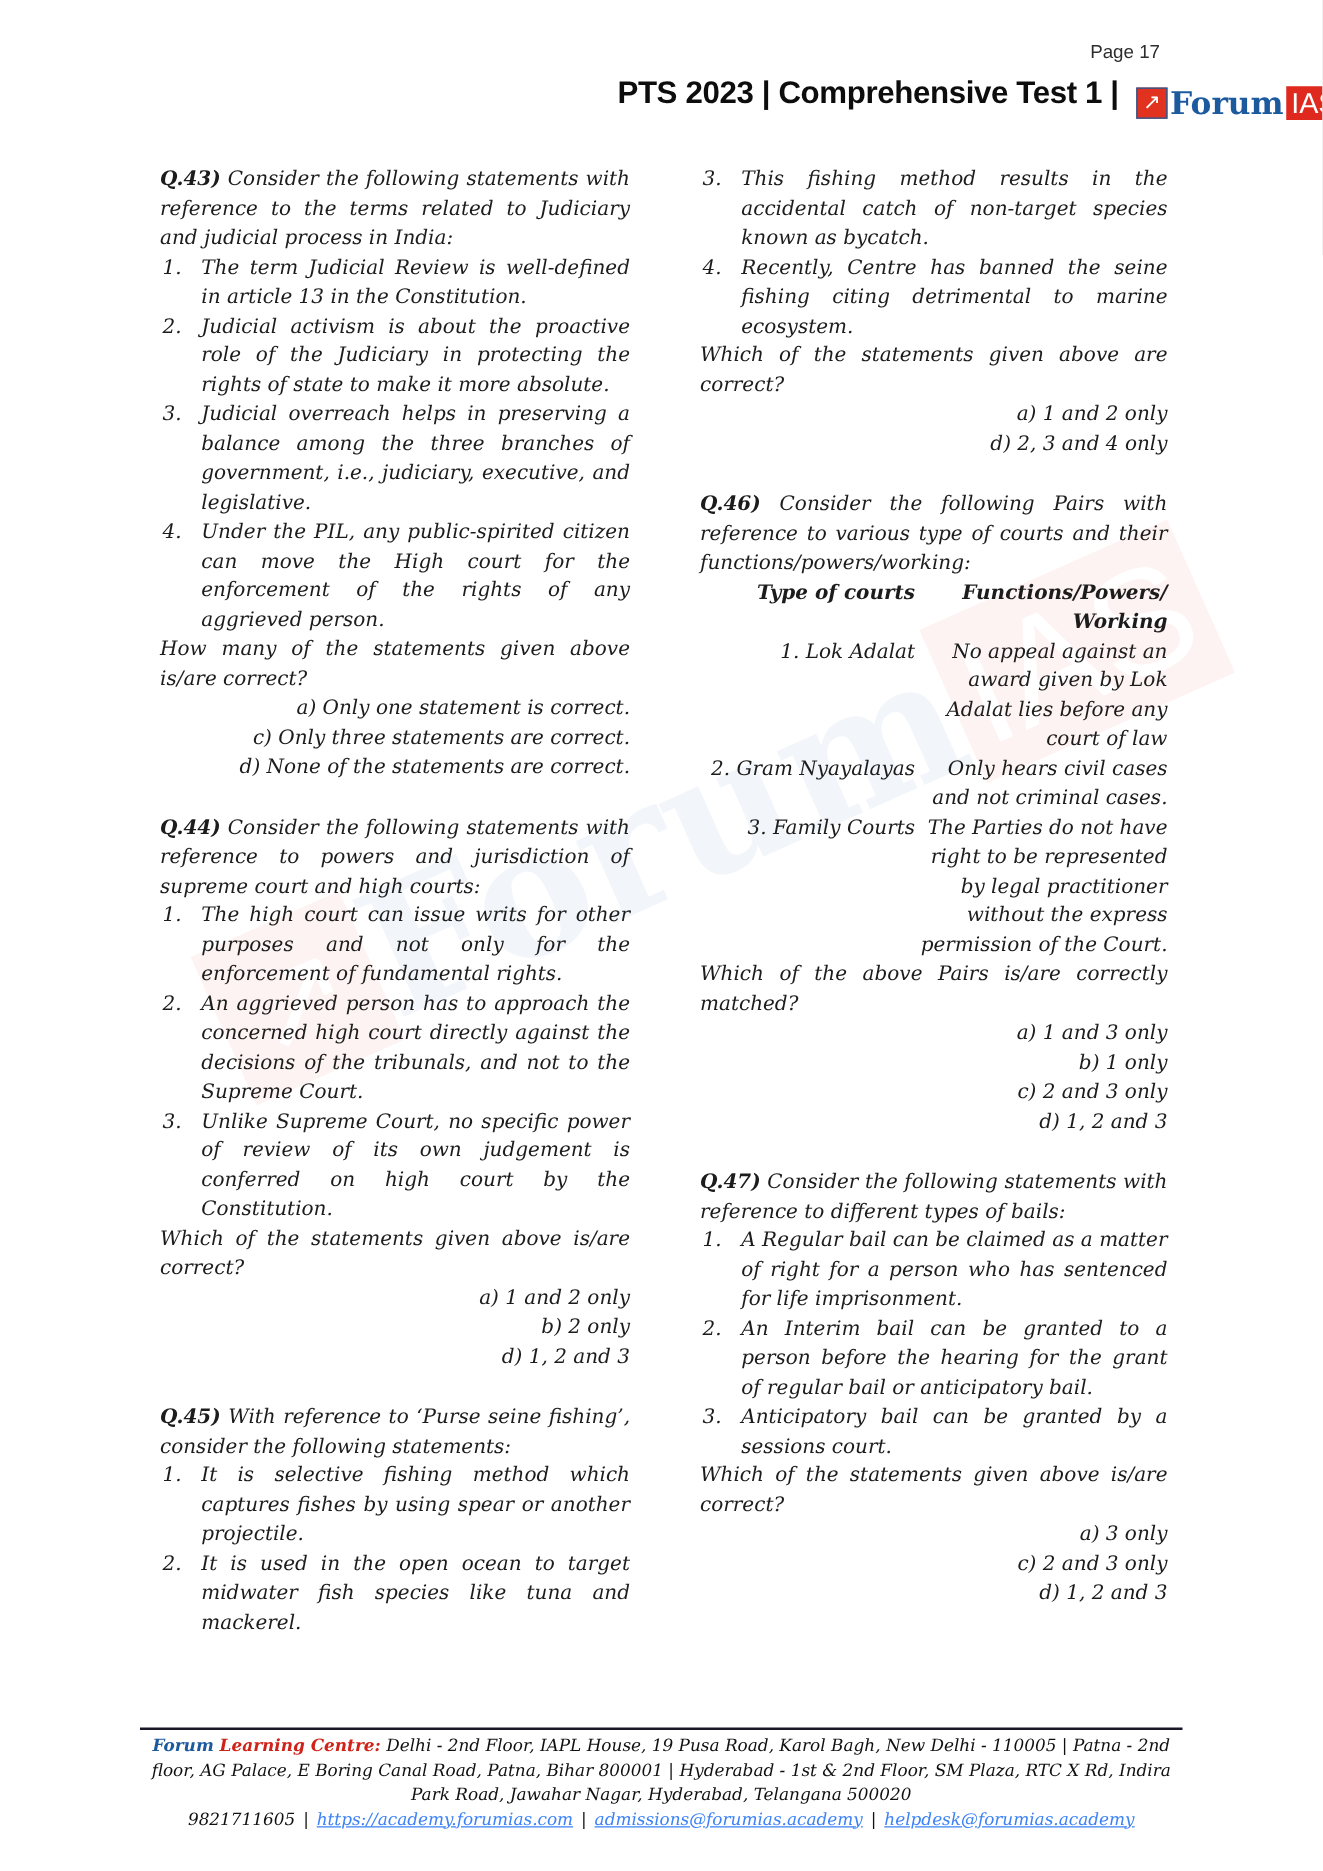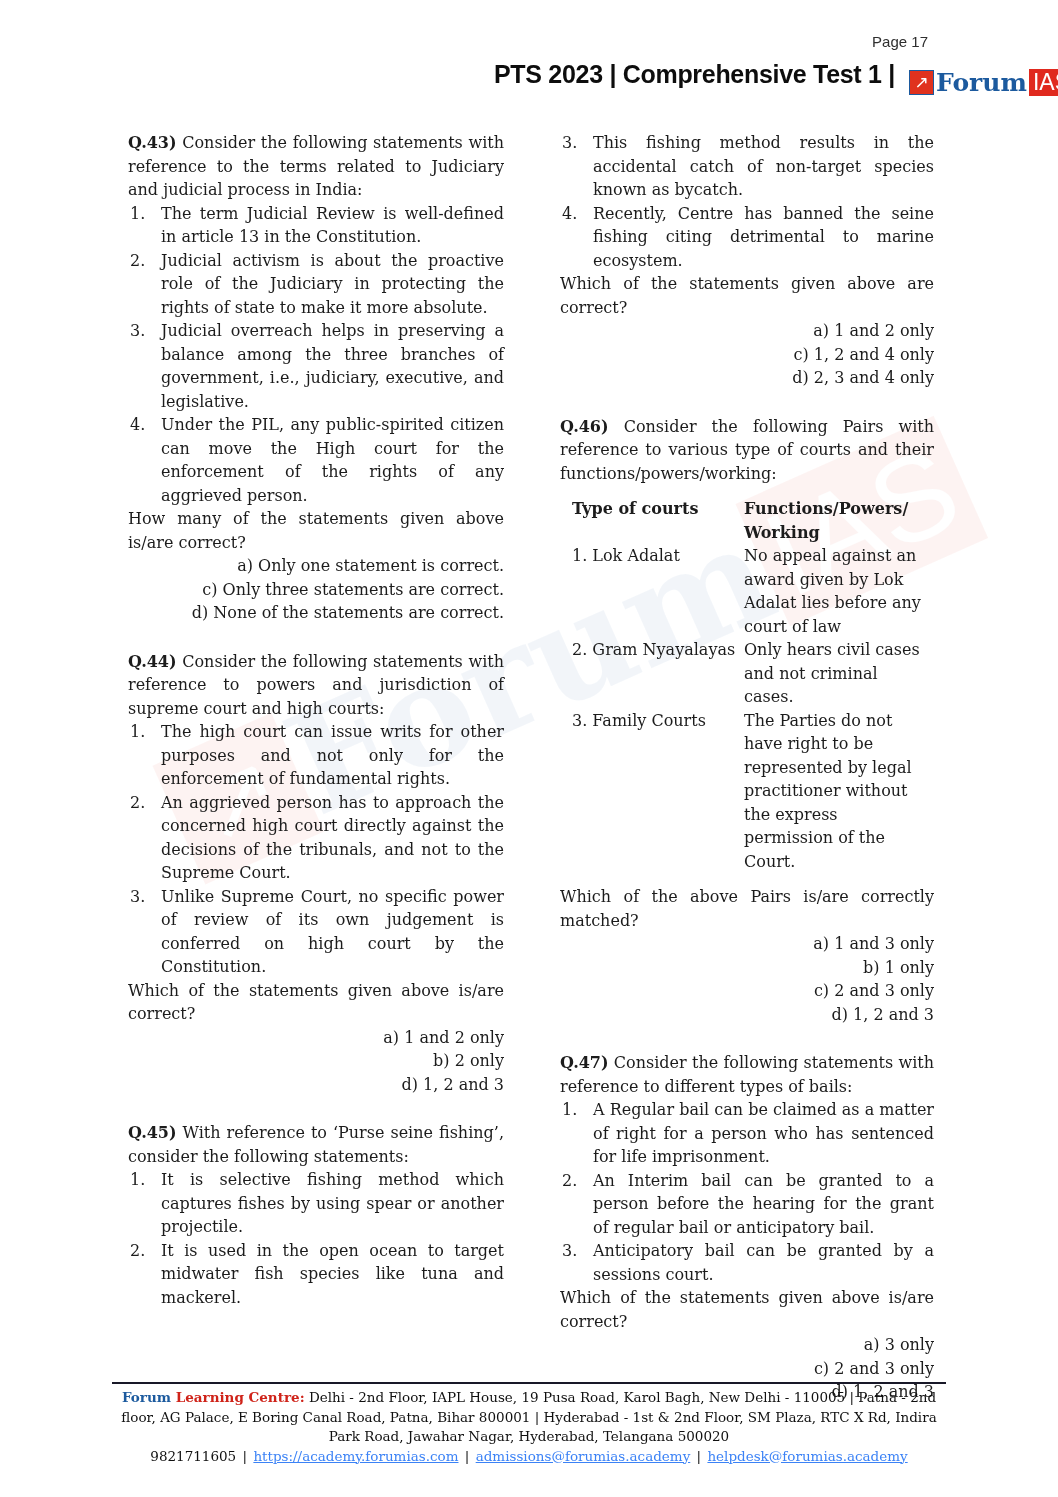--- a/index.html
+++ b/index.html
@@ -20,35 +20,35 @@
   .logo-arrow-box{display:inline-flex;width:23px;height:23px;background:#e0321e;border:1px solid #1c5a9e;
                   align-items:center;justify-content:center;margin-right:2px;}
   .logo-arrow{color:#ffffff;font-size:17px;line-height:1;font-family:"DejaVu Sans",sans-serif;}
   .logo-forum{font-family:"DejaVu Serif",serif;color:#1c5a9e;font-size:25px;font-weight:bold;}
   .logo-ias{font-family:"Liberation Sans",sans-serif;color:#ffffff;background:#e0291e;
             font-size:23px;line-height:27px;padding:0 4px;margin-left:2px;}
   .content{position:absolute;top:131px;left:128px;width:806px;display:flex;gap:56px;z-index:1;}
   .col{font-size:16px;line-height:23.5px;}
   .col-left{width:376px;flex:0 0 376px;}
   .col-right{width:374px;flex:0 0 374px;}
-  .qblock{margin:0;}
+  .qblock{margin:0;font-style:italic;}
   .gap-top{margin-top:25px;}
   .intro,.closing{margin:0;text-align:justify;}
   .qlabel{font-weight:bold;}
   .stmt{display:flex;}
   .snum{flex:0 0 31px;padding-left:2px;}
   .stext{flex:1;text-align:justify;}
   .opt{margin:0;text-align:right;}
-  .pair-table{margin:12px;}
+  .pair-table{margin:0;text-align:right;}
   .prow{display:flex;align-items:flex-start;}
   .pcell1{flex:0 0 158px;padding-left:14px;text-indent:-14px;}
   .pcell2{flex:1;}
   .phead .pcell1,.phead .pcell2{font-weight:bold;}
   .footer{position:absolute;top:1382px;left:112px;width:834px;border-top:2px solid #181828;
-          padding-top:4px;text-align:center;font-size:13.5px;line-height:19.5px;color:#101010;z-index:2;}
+          padding-top:4px;text-align:center;font-size:13.5px;line-height:19.5px;color:#101010;z-index:2;font-style:italic;}
   .f-forum{color:#1c5a9e;font-weight:bold;}
   .f-lc{color:#cf2319;font-weight:bold;}
   .flink{color:#3b82f6;text-decoration:underline;cursor:pointer;}
   .fsep{color:#111111;padding:0 2px;}
 </style>
 </head>
 <body>
 
 <div class="page">
 
@@ -137,21 +137,20 @@
         <div class="stmt">
             <span class="snum">3.</span>
             <span class="stext">This fishing method results in the accidental catch of non-target species known as bycatch.</span>
           </div>
         <div class="stmt">
             <span class="snum">4.</span>
             <span class="stext">Recently, Centre has banned the seine fishing citing detrimental to marine ecosystem.</span>
           </div>
         <p class="closing">Which of the statements given above are correct?</p>
         <p class="opt">a) 1 and 2 only</p>
-        <p class="opt">c) 1, 2 and 4 only</p>
         <p class="opt">d) 2, 3 and 4 only</p>
       </section>
 
       <section class="qblock gap-top">
         <p class="intro"><b class="qlabel">Q.46)</b> <span>Consider the following Pairs with reference to various type of courts and their functions/powers/working:</span></p>
         <div class="pair-table">
           <div class="prow phead">
             <div class="pcell1">Type of courts</div>
             <div class="pcell2">Functions/Powers/ Working</div>
           </div>

